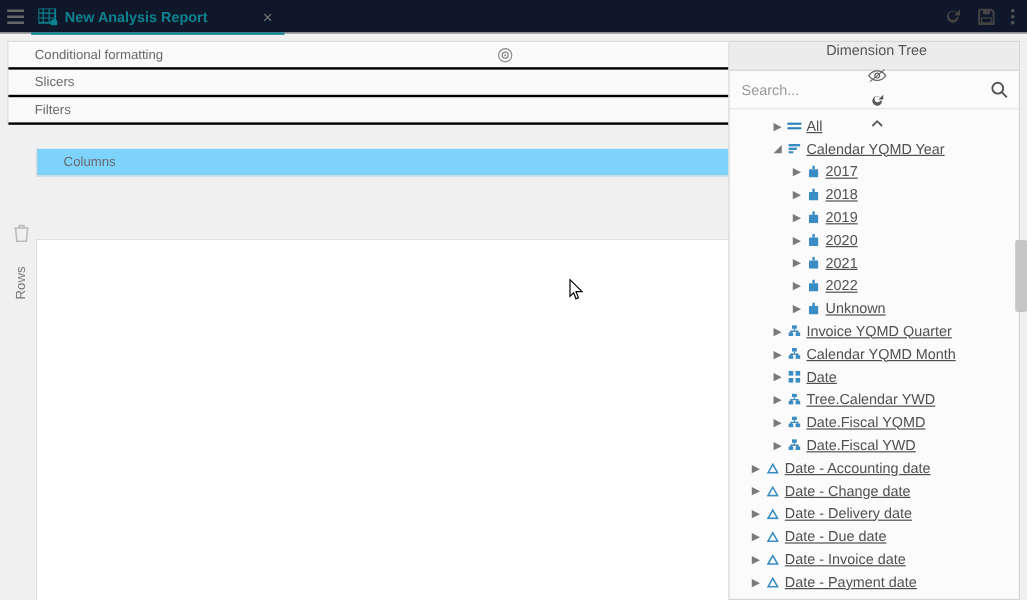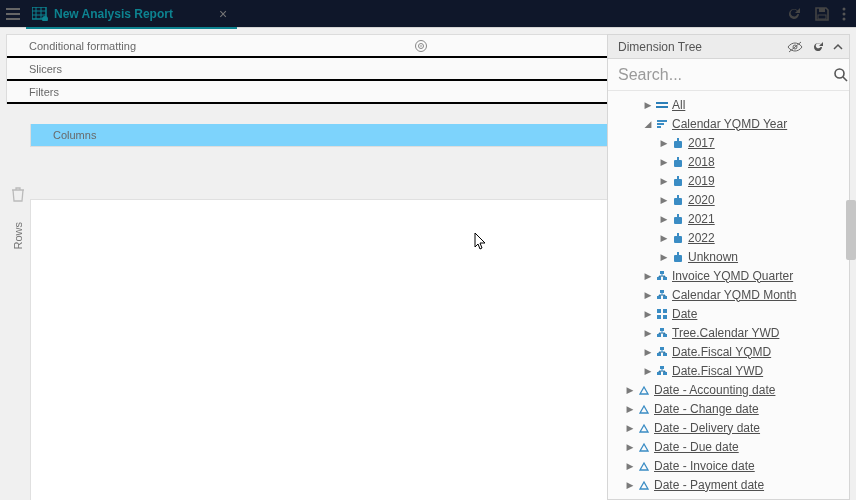--- a/index.html
+++ b/index.html
@@ -27,24 +27,24 @@
   
   .work { display:flex; margin:0 6px 0 6px; height: calc(500px - 28px - 6px); }
   .left-gutter { width:24px; display:flex; flex-direction:column; align-items:center; padding-top: 82px; }
   .rows-label { writing-mode: vertical-rl; transform: rotate(180deg); font-size:11px; color:#777; margin-top: 20px; }
   .trash { color:#bbb; }
   .main { flex:1; position:relative; }
   .canvas { position:absolute; top:95px; left:0; right:0; bottom:0; background:#fff; border:1px solid #e0e0e0; }
 
   
   .dim-panel { position:absolute; top:34px; right:6px; width:243px; bottom:0; background:#fbfbfb; border:1px solid #d6d6d6; display:flex; flex-direction:column; }
-  .dim-header { height:24px; background:#ececec; border-bottom:1px solid #d6d6d6; display:flex; align-items:center; padding:0 6px 0 10px; gap:8px; }
+  .dim-header { height:24px; background:#ececec; border-bottom:1px solid #d6d6d6; display:flex; align-items:center; padding:0 6px 0 10px; gap:8px;flex-direction:column; }
   .dim-header .title { flex:1; font-size:12px; color:#555; }
   .dim-search { height:32px; display:flex; align-items:center; padding:0 8px; border-bottom:1px solid #e6e6e6; gap:6px; }
-  .dim-search input { flex:1; border:none; outline:none; background:transparent; font-size:16px; color:#3b82f6; }
+  .dim-search input { flex:1; border:none; outline:none; background:transparent; font-size:12px; color:#3b82f6; }
   .dim-search input::placeholder { color:#9a9a9a; }
 
   .tree { flex:1; overflow:hidden; padding: 4px 0; font-size:12px; color:#505050; }
   .node { display:flex; align-items:center; height:19px; gap:4px; }
   .node .expander { width:8px; display:flex; justify-content:center; color:#7a7a7a; font-size:9px; }
   .node .icn { width:12px; display:flex; justify-content:center; }
   .node .lbl { white-space:nowrap;text-decoration:underline; }
 
   
   .depth-0 { padding-left: 18px; }

